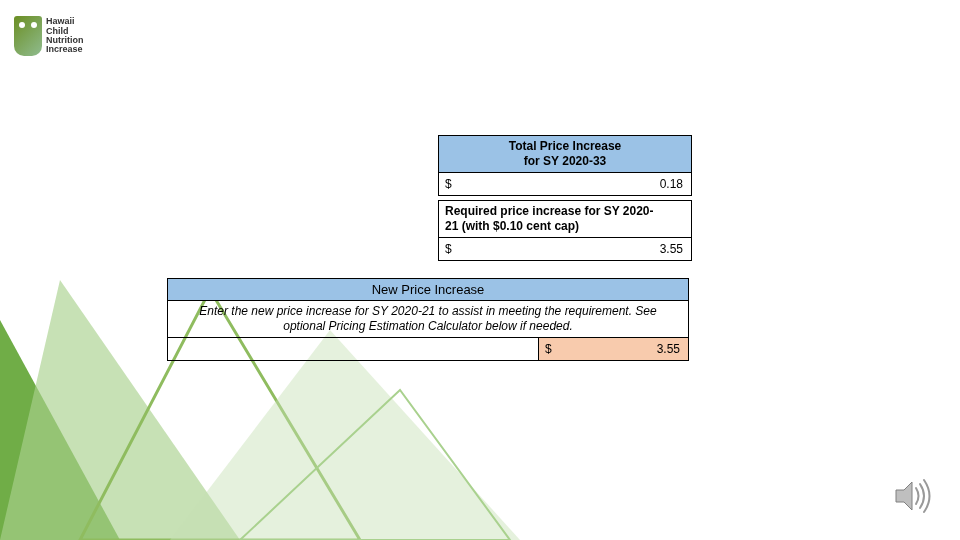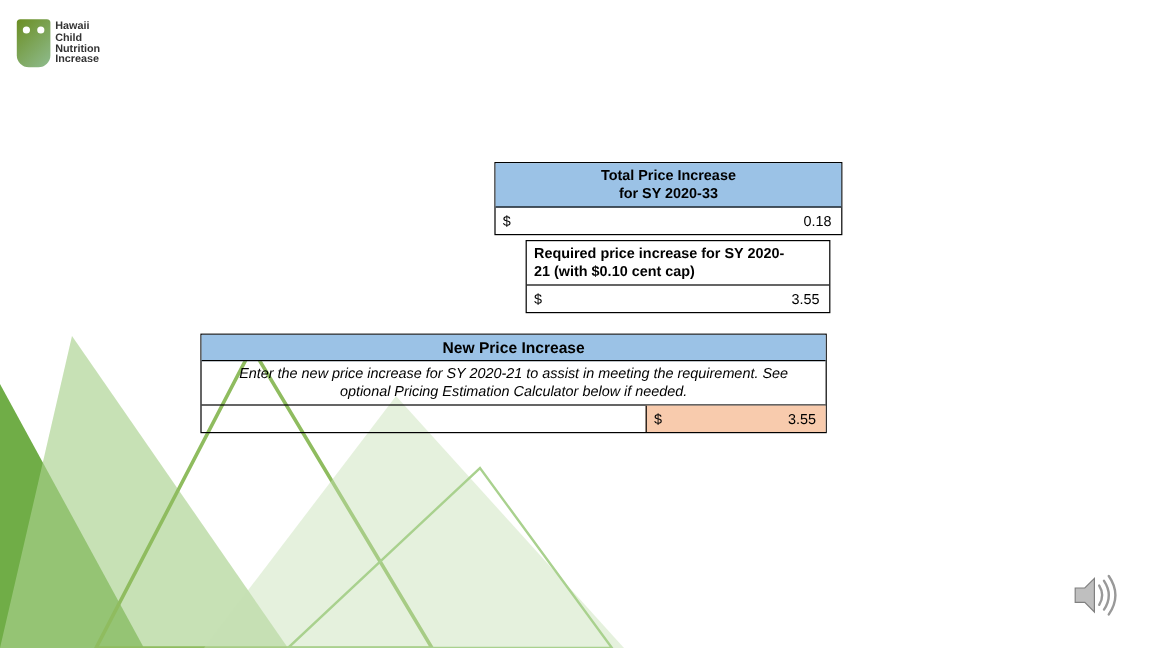--- a/index.html
+++ b/index.html
@@ -16,34 +16,34 @@
   
   .title { position: absolute; top: 24px; left: 128px; font-size: 28px; font-weight: 400; color: #111; letter-spacing: 0.5px; }
   
   
   .deco { position: absolute; left: 0; bottom: 0; width: 520px; height: 260px; pointer-events: none; }
   
   
   .sound-icon { position: absolute; right: 26px; bottom: 22px; width: 44px; height: 44px; }
   
   
-  .box1 { position: absolute; left: 412px; top: 135px; width: 290px; border: 1.5px solid #000; }
+  .box1 { position: absolute; left: 438px; top: 135px; width: 254px; border: 1.5px solid #000; }
   .box1 .header { background: #9bc2e6; border-bottom: 1.5px solid #000; padding: 3px 6px; font-size: 12px; font-weight: 700; text-align: center; line-height: 1.25; }
   .box1 .value-row { display: flex; height: 22px; }
   .box1 .cur { width: 28px; border-right: 0; padding-left: 6px; font-size: 12px; line-height: 22px; }
   .box1 .val { flex: 1; text-align: right; padding-right: 8px; font-size: 12px; line-height: 22px; }
   
   .box2 { position: absolute; left: 438px; top: 200px; width: 254px; border: 1.5px solid #000; }
   .box2 .header { border-bottom: 1.5px solid #000; padding: 3px 6px; font-size: 12px; font-weight: 700; line-height: 1.25; }
   .box2 .value-row { display: flex; height: 22px; }
   .box2 .cur { width: 28px; padding-left: 6px; font-size: 12px; line-height: 22px; }
   .box2 .val { flex: 1; text-align: right; padding-right: 8px; font-size: 12px; line-height: 22px; }
   
   .box3 { position: absolute; left: 167px; top: 278px; width: 522px; border: 1.5px solid #000; }
-  .box3 .header { background: #9bc2e6; border-bottom: 1.5px solid #000; padding: 3px 6px; font-size: 13px; font-weight: 700; text-align: center; }
+  .box3 .header { background: #9bc2e6; border-bottom: 1.5px solid #000; padding: 3px 6px; font-size: 13px; font-weight: 400; text-align: center; }
   .box3 .instr { border-bottom: 1.5px solid #000; padding: 3px 10px; font-size: 12px; font-style: italic; text-align: center; line-height: 1.25; }
   .box3 .value-row { display: flex; height: 22px; }
   .box3 .spacer { flex: 1; }
   .box3 .entry { width: 150px; background: #f8cbad; display: flex; border-left: 1px solid #000; }
   .box3 .cur { width: 26px; padding-left: 6px; font-size: 12px; line-height: 22px; }
   .box3 .val { flex: 1; text-align: right; padding-right: 8px; font-size: 12px; line-height: 22px; }
 </style>
 </head>
 <body>
 

